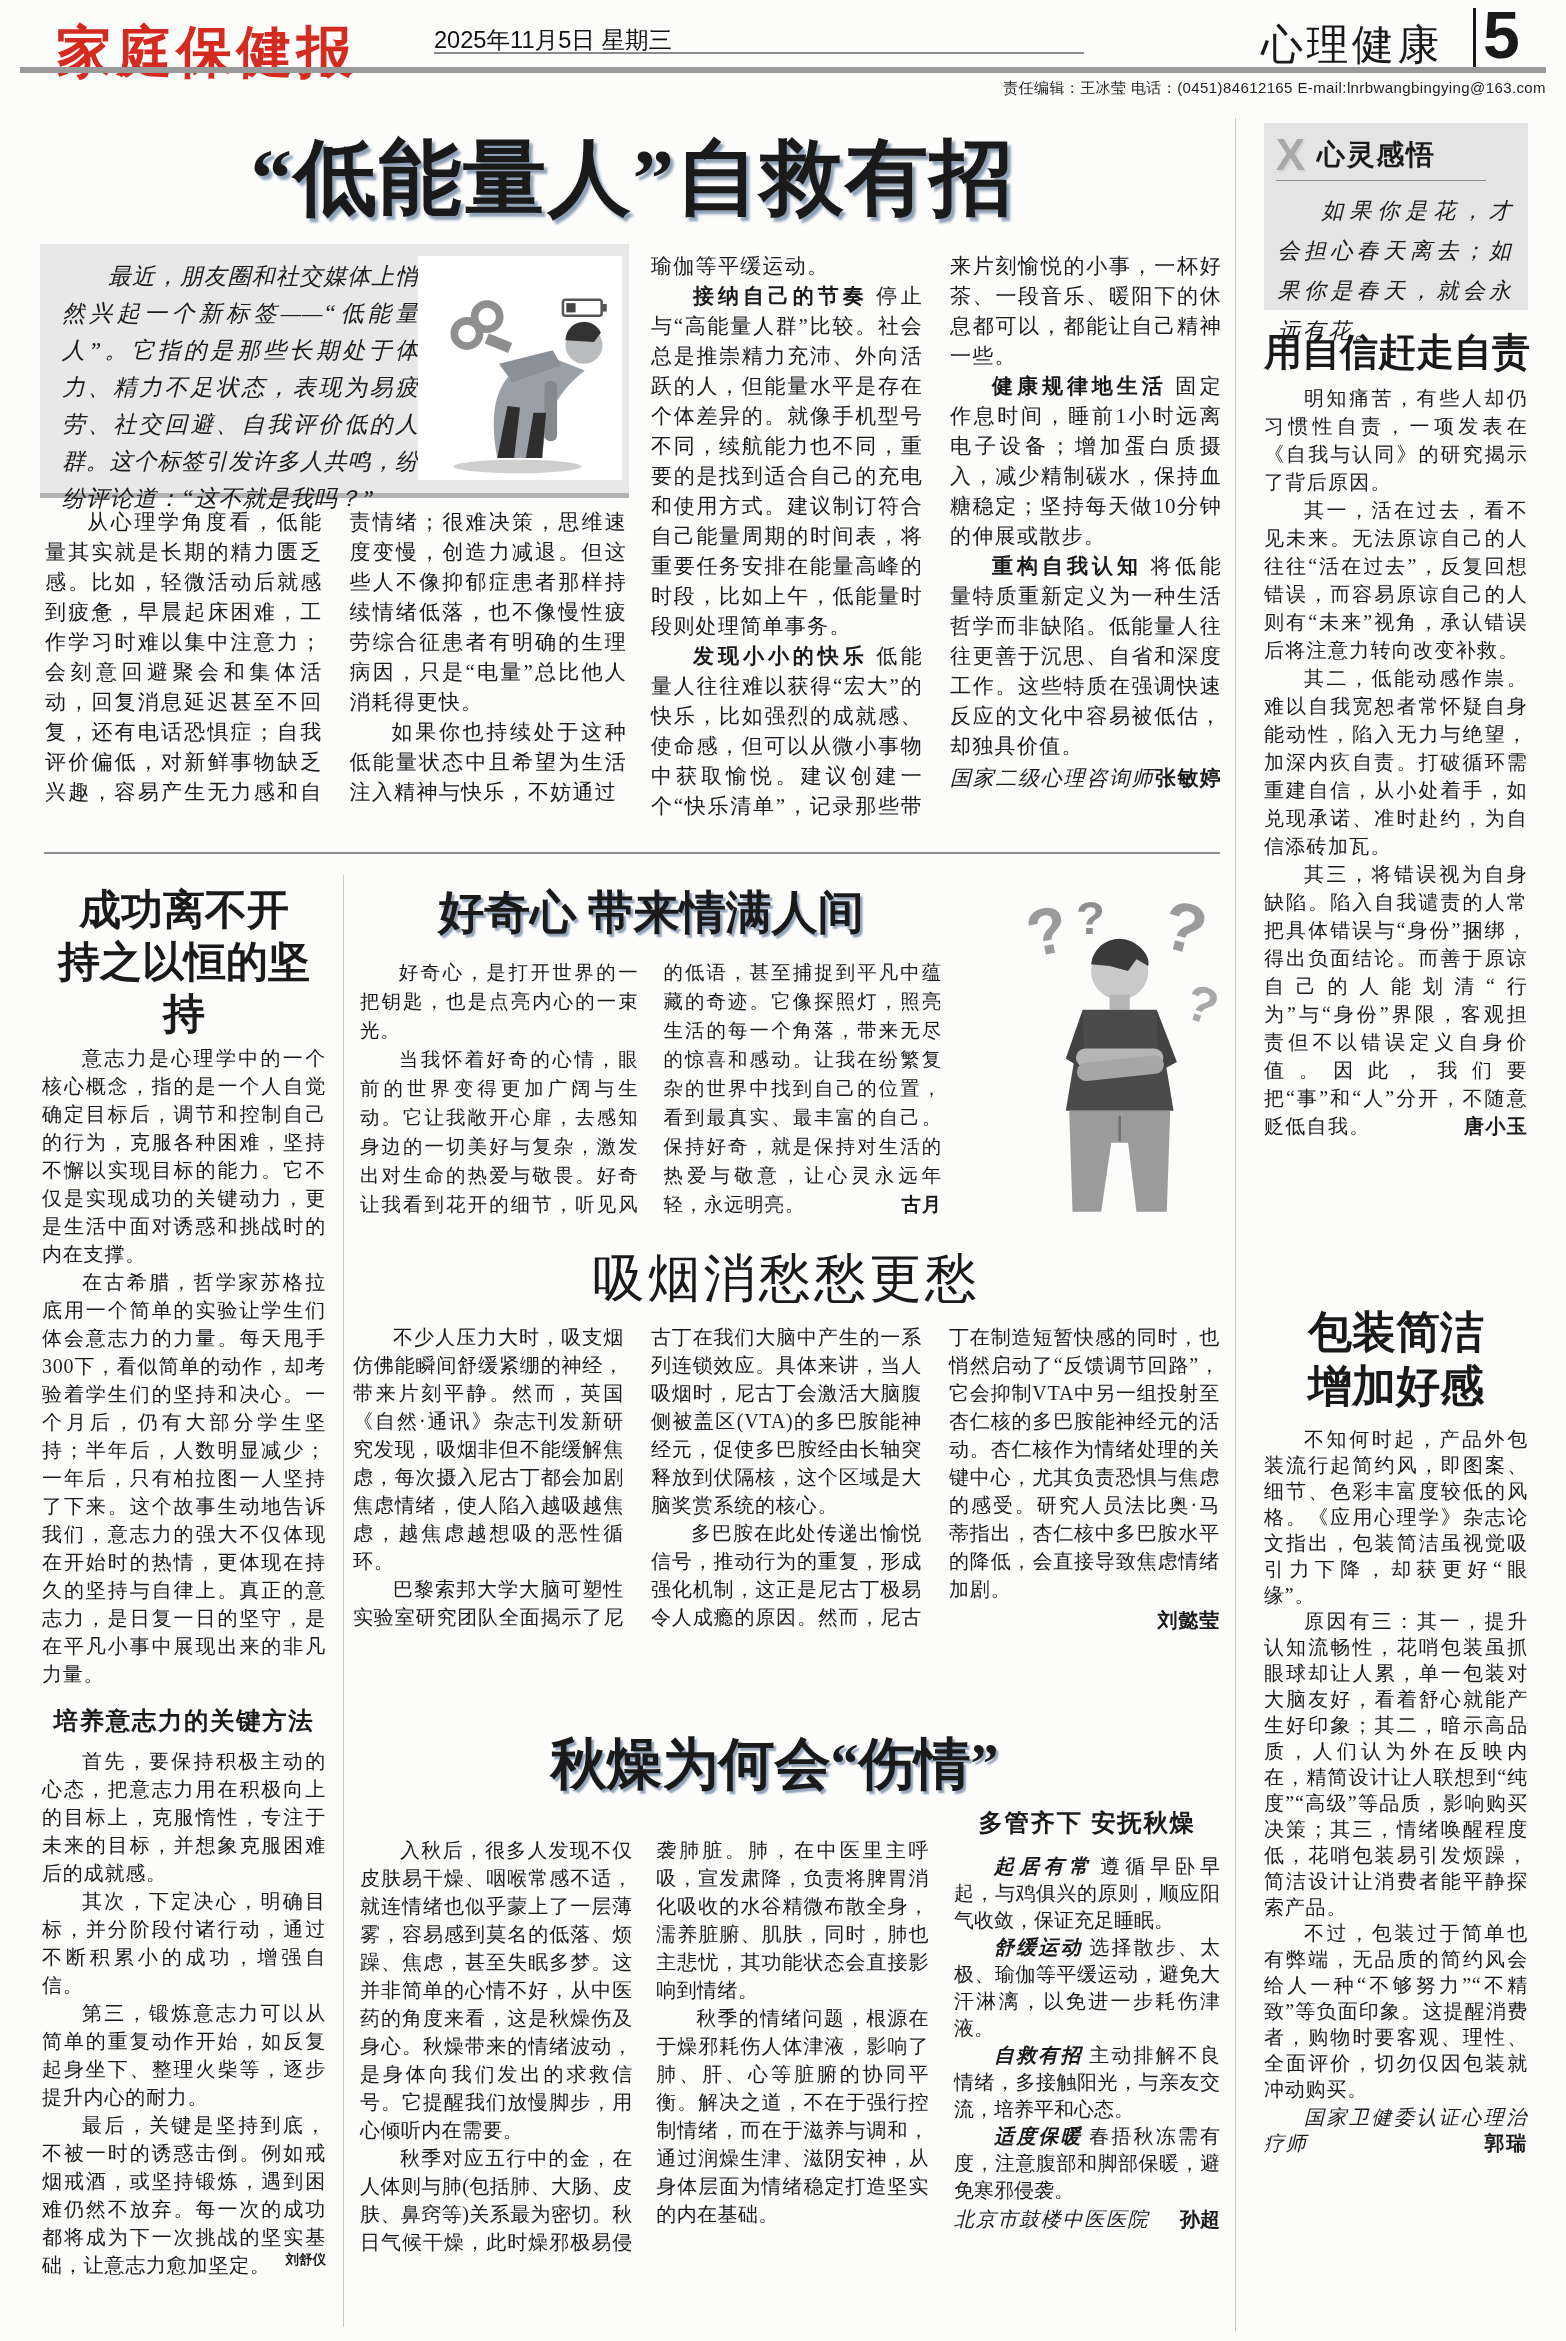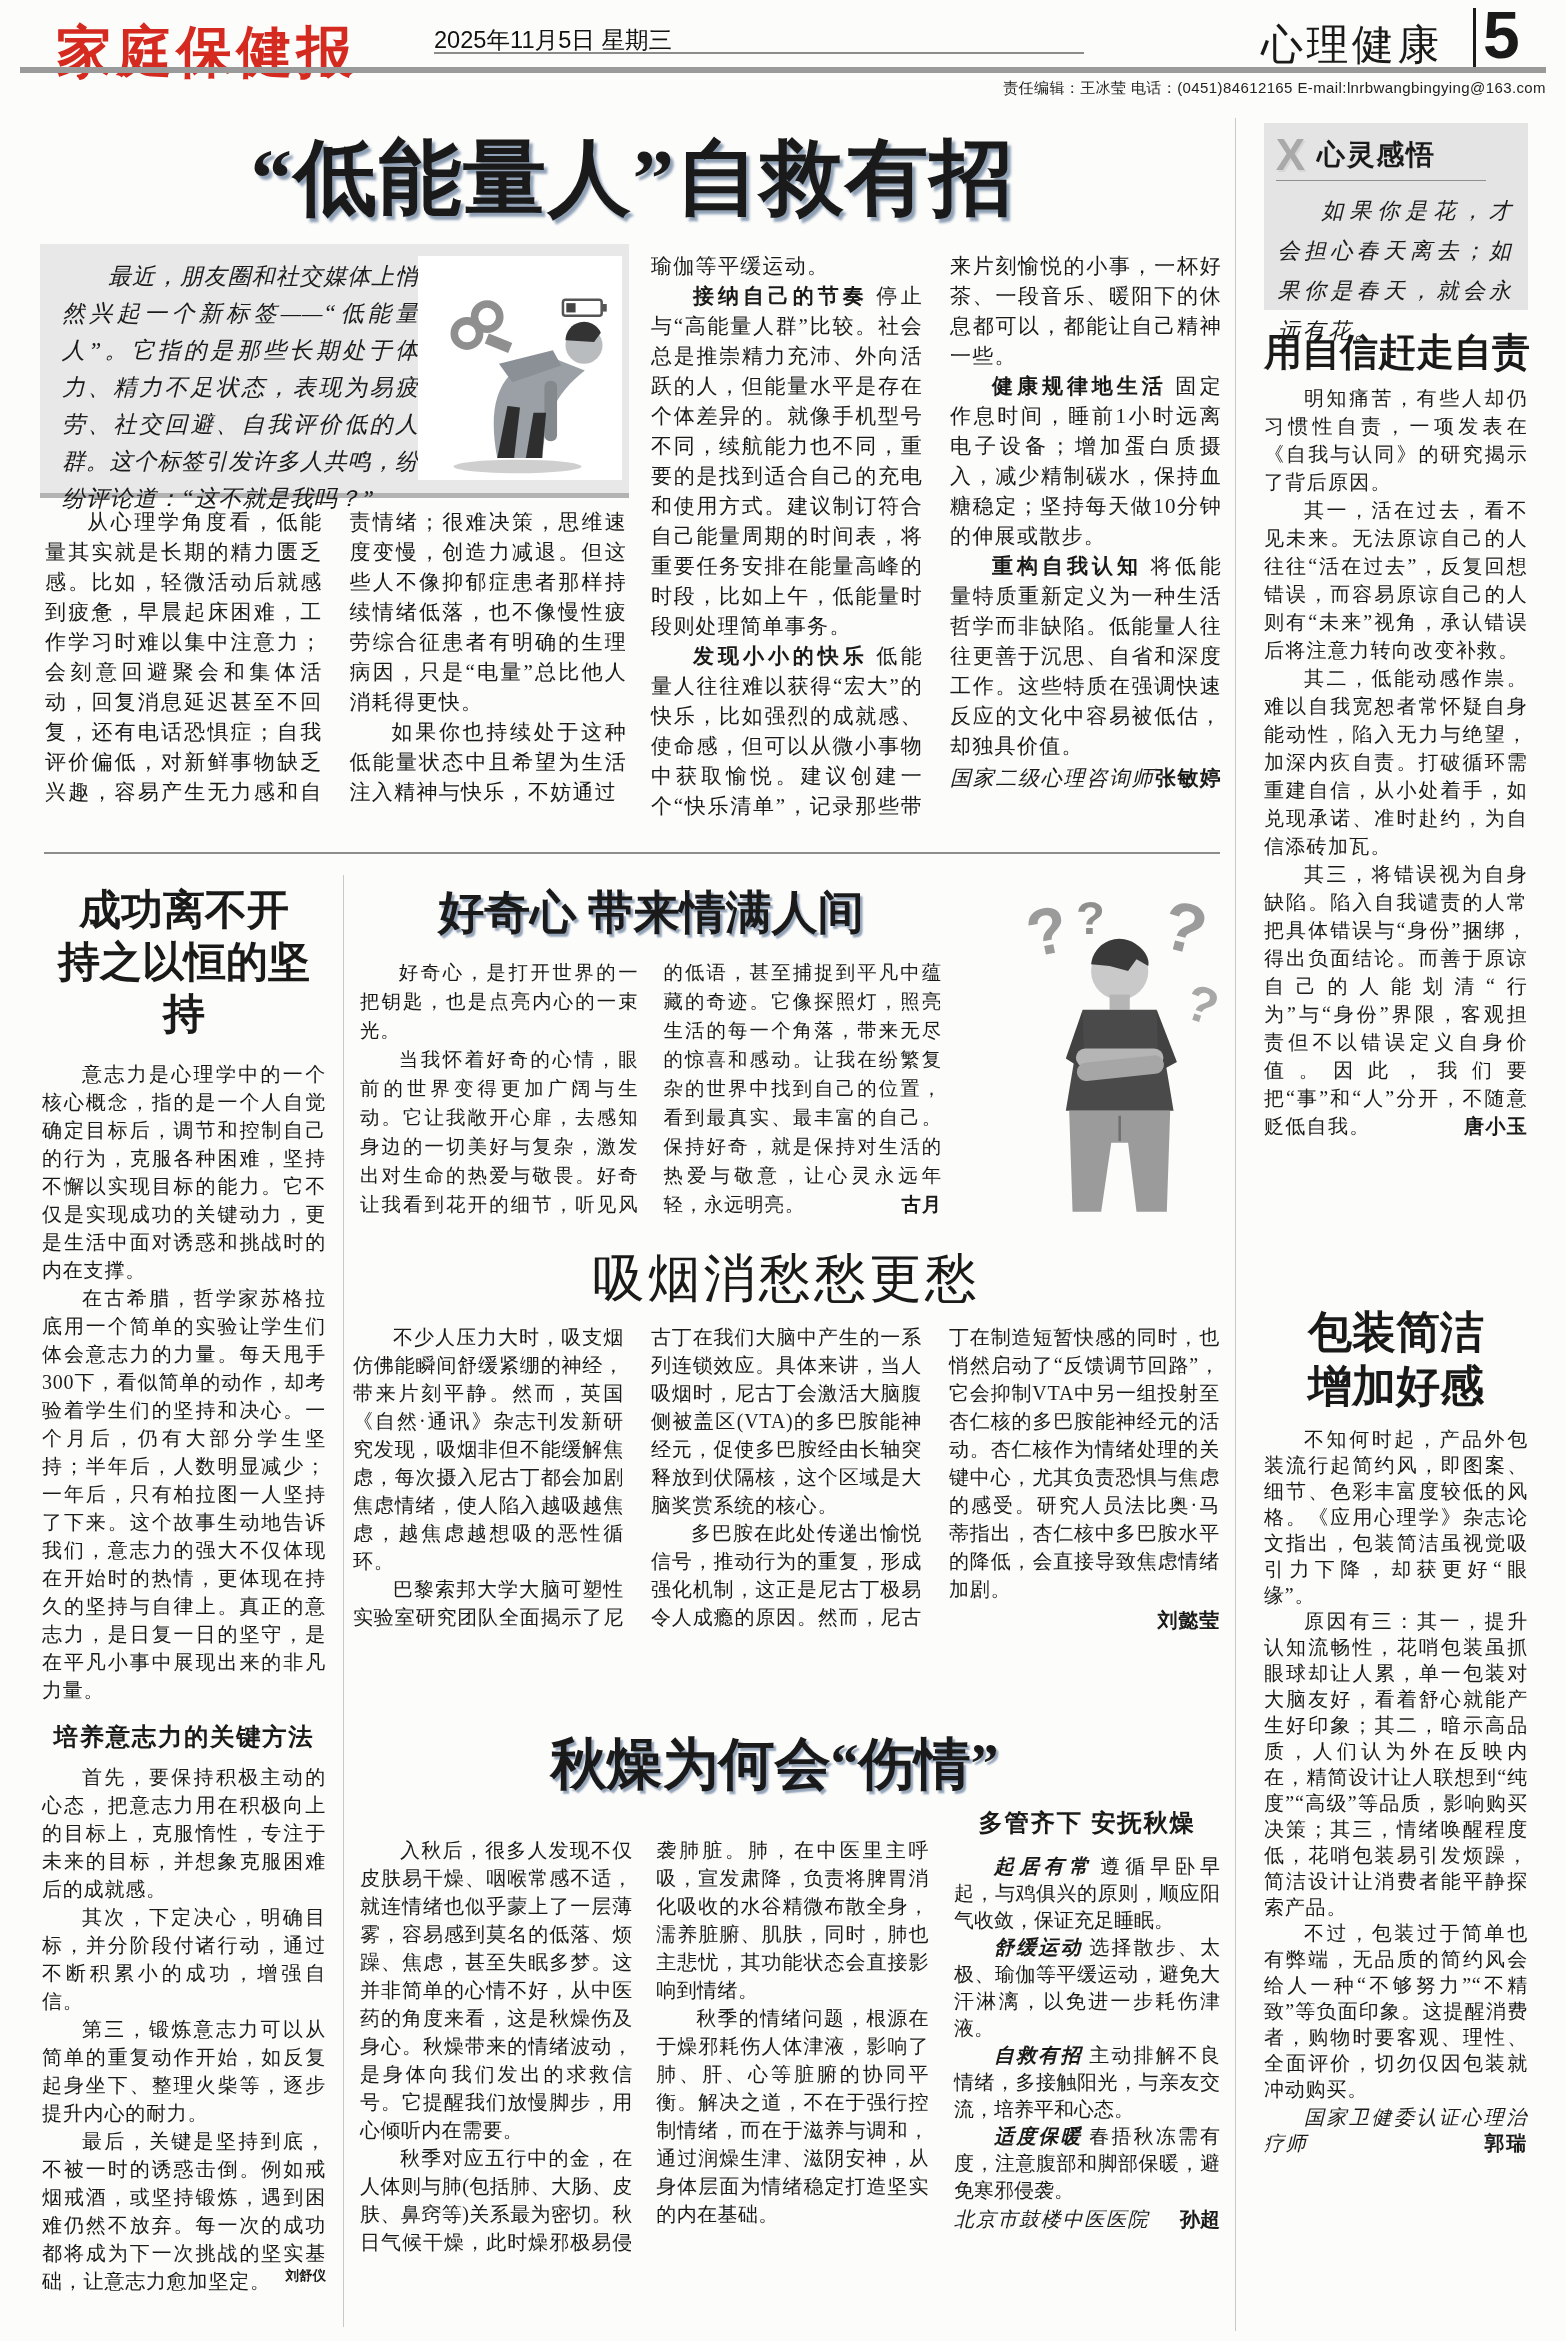--- a/index.html
+++ b/index.html
@@ -30,21 +30,21 @@
   b.lead:empty{display:none;margin:0;}
   .kai{font-style:italic;}
   .byline-flex{display:flex;justify-content:space-between;align-items:baseline;margin-top:1.7px;}
   .byline-flex .kai{letter-spacing:1.7px;}
   .byline-flex b{font-family:Liberation Mono, monospace;}
   .hdivider{left:44px;top:852px;width:1176px;height:1.7px;background:#8d8d8d;}
   .vrule{width:0.8px;background:#c9c9c9;}
   
   .pers{left:42px;top:884px;width:284px;}
   .pers-title{text-align:center;font-size:42px;line-height:52px;font-weight:800;}
-  .pers-body{margin-top:20px;font-size:20px;line-height:28px;letter-spacing:0.8px;text-align:justify;}
+  .pers-body{margin-top:4px;font-size:20px;line-height:28px;letter-spacing:0.8px;text-align:justify;}
   .pers-body p{margin:0;text-indent:2em;}
   .subhead-sans{text-align:center;font-family:"Liberation Sans","DejaVu Sans",sans-serif;font-weight:700;
                 font-size:24.4px;margin:17px 0 10px 0;letter-spacing:1.7px;}
   .byline-neg{text-align:right;font-weight:700;font-family:"Liberation Sans","DejaVu Sans",sans-serif;margin-top:-28px;}
   
   .curi-title{left:360px;top:882px;width:582px;text-align:center;font-size:46px;font-weight:900;
               text-shadow:2.5px 3.4px 1.7px #93a3b8;white-space:nowrap;}
   .curi-cols{left:360px;top:958px;width:582px;column-count:2;column-gap:25px;font-size:19.4px;line-height:29px;letter-spacing:0.8px;}
   .curi-illu{left:1017px;top:890px;width:202px;height:327px;}
   

